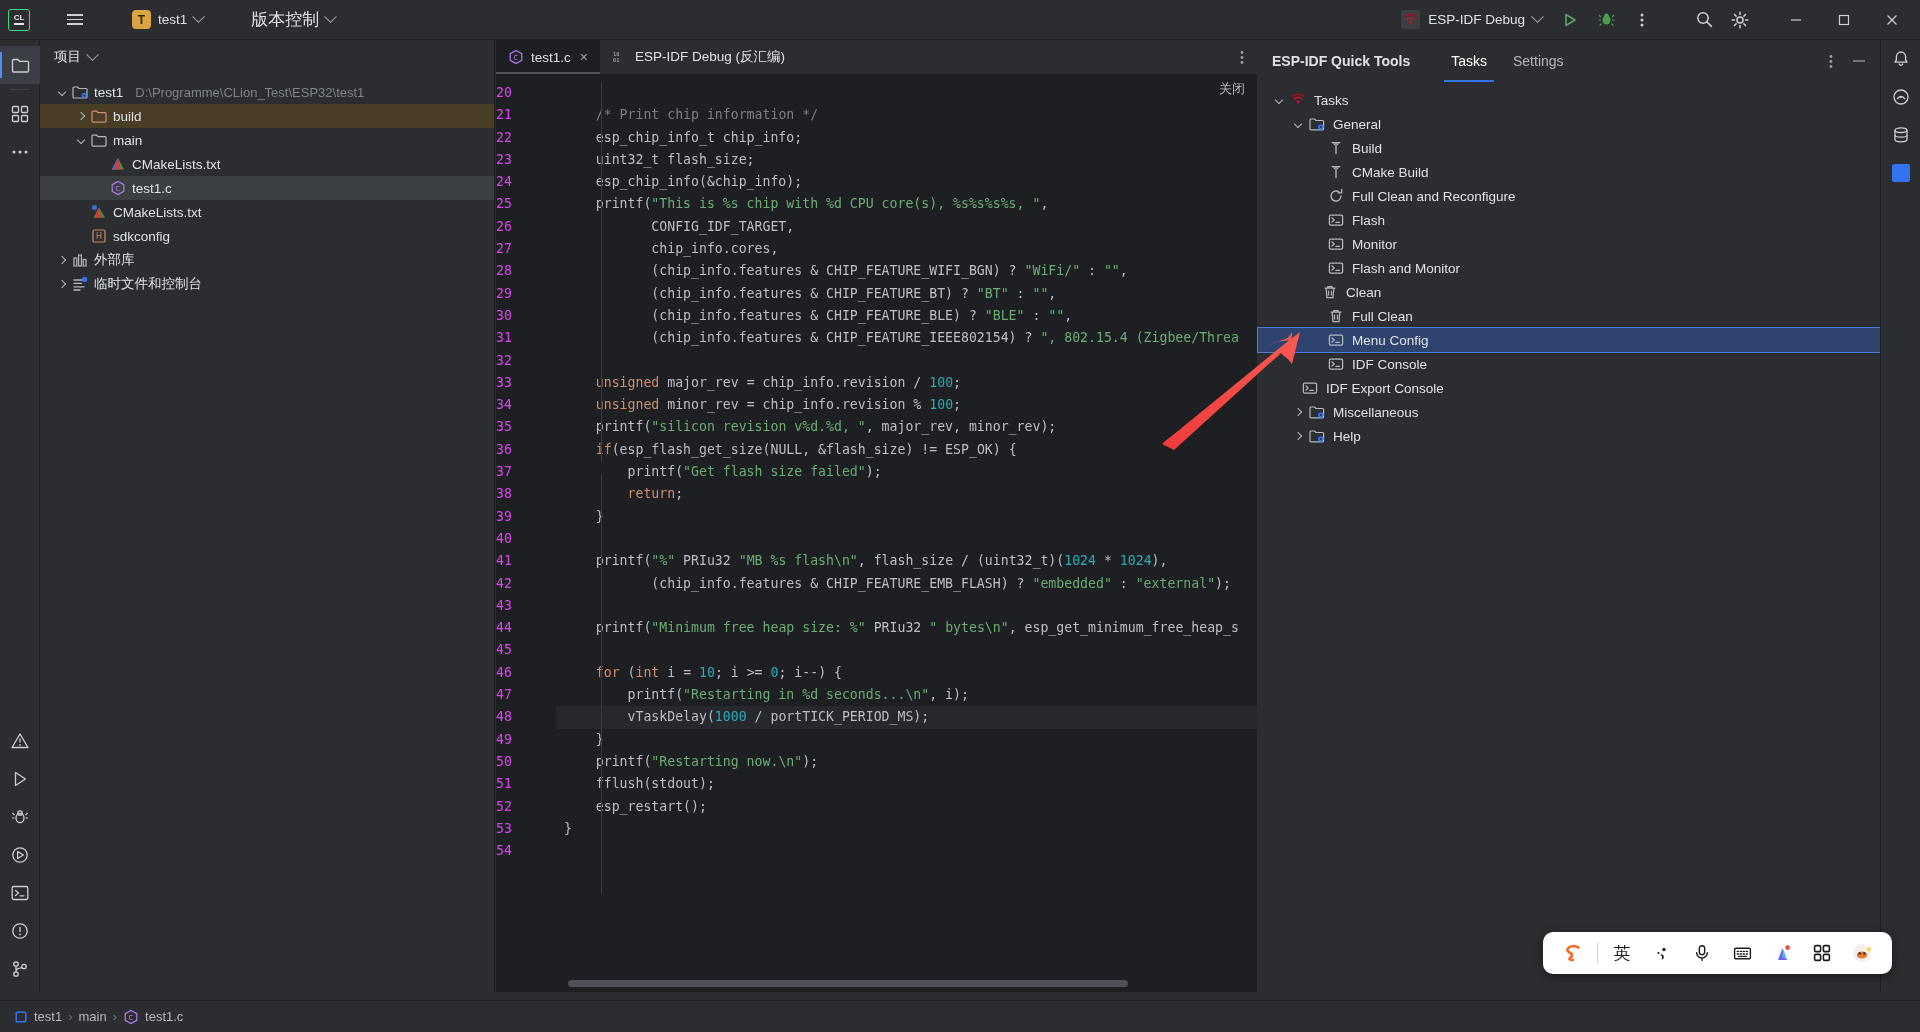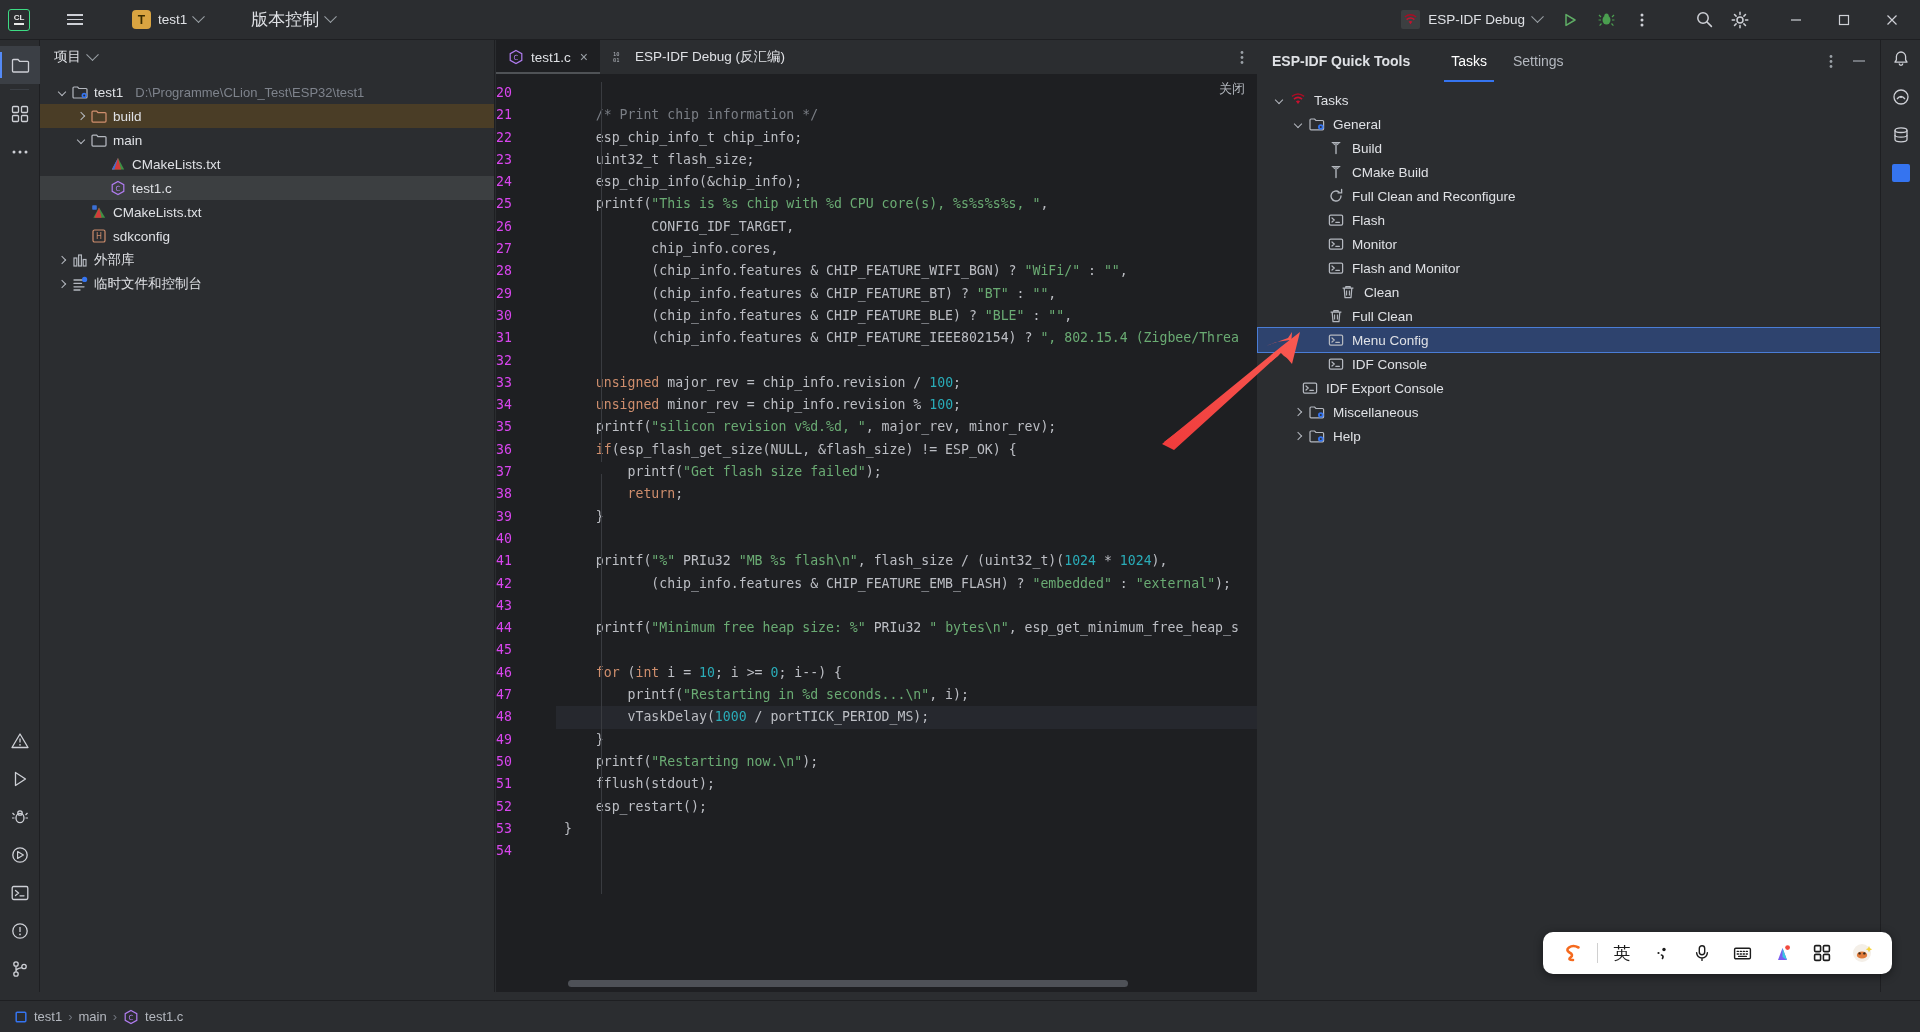--- a/index.html
+++ b/index.html
@@ -635,21 +635,21 @@
         <div class="qnode" style="padding-left: 50px;">
           <span class="qarrow "></span>
           <span class="qicon">
             <svg width="16" height="16" viewBox="0 0 16 16">
               <rect x="1.4" y="3" width="13.2" height="10" rx="1.3" fill="none" stroke="#b4b8bf" stroke-width="1.25"></rect>
               <path d="M4 6 L6.2 8 L4 10 M7.8 10.3 H11.4" stroke="#b4b8bf" stroke-width="1.25" fill="none" stroke-linecap="round"></path>
             </svg>
           </span>
           <span class="qlabel">Flash and Monitor</span>
         </div>
-        <div class="qnode" style="padding-left: 62px;">
+        <div class="qnode" style="padding-left: 44px;">
           <span class="qarrow "></span>
           <span class="qicon">
             <svg width="16" height="16" viewBox="0 0 16 16">
               <path d="M2.6 4.2 H13.4 M5.8 4.2 V2.6 H10.2 V4.2 M4.2 4.2 L5 13.6 H11 L11.8 4.2" fill="none" stroke="#b4b8bf" stroke-width="1.25" stroke-linejoin="round"></path>
               <path d="M6.6 6.6 V11.4 M9.4 6.6 V11.4" stroke="#b4b8bf" stroke-width="1.1"></path>
             </svg>
           </span>
           <span class="qlabel">Clean</span>
         </div>
         <div class="qnode" style="padding-left: 50px;">

